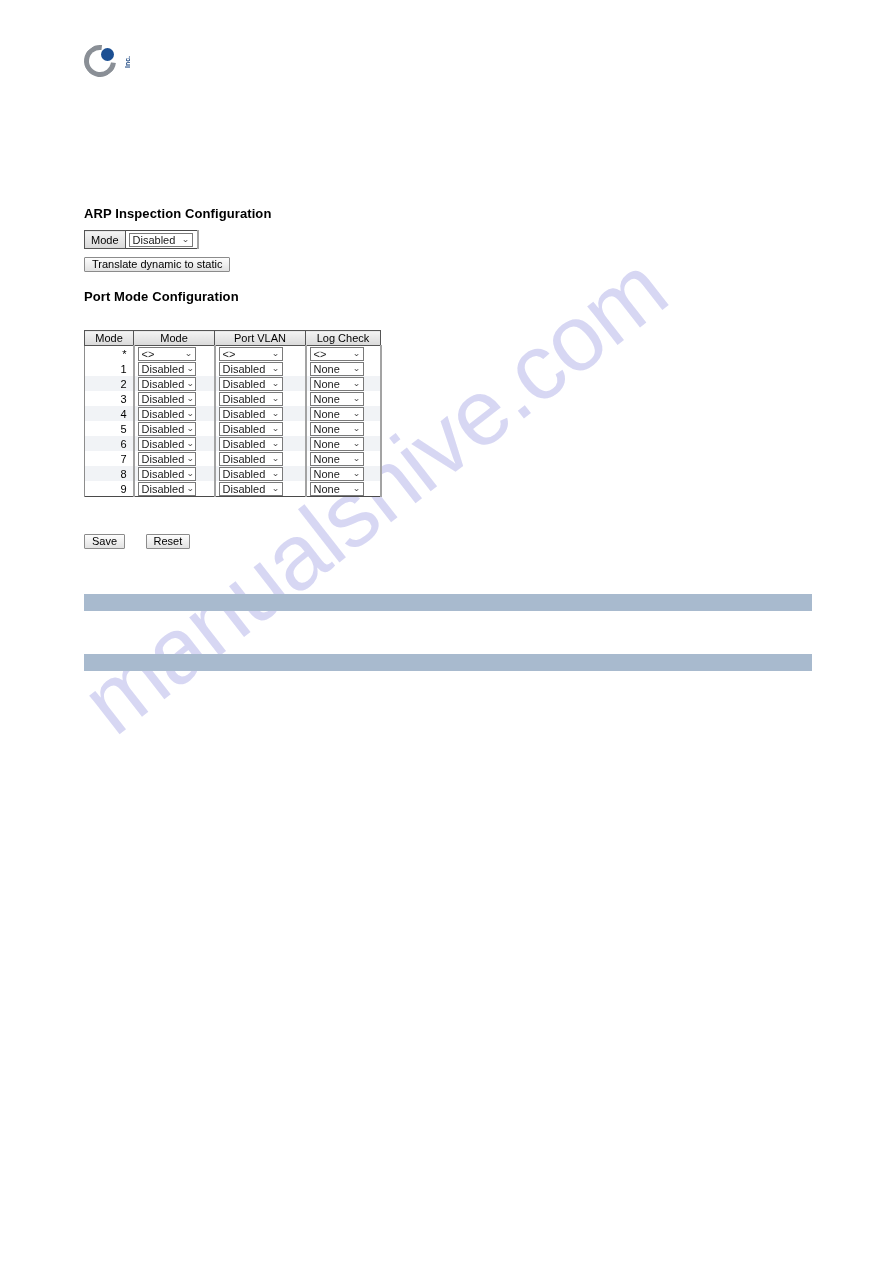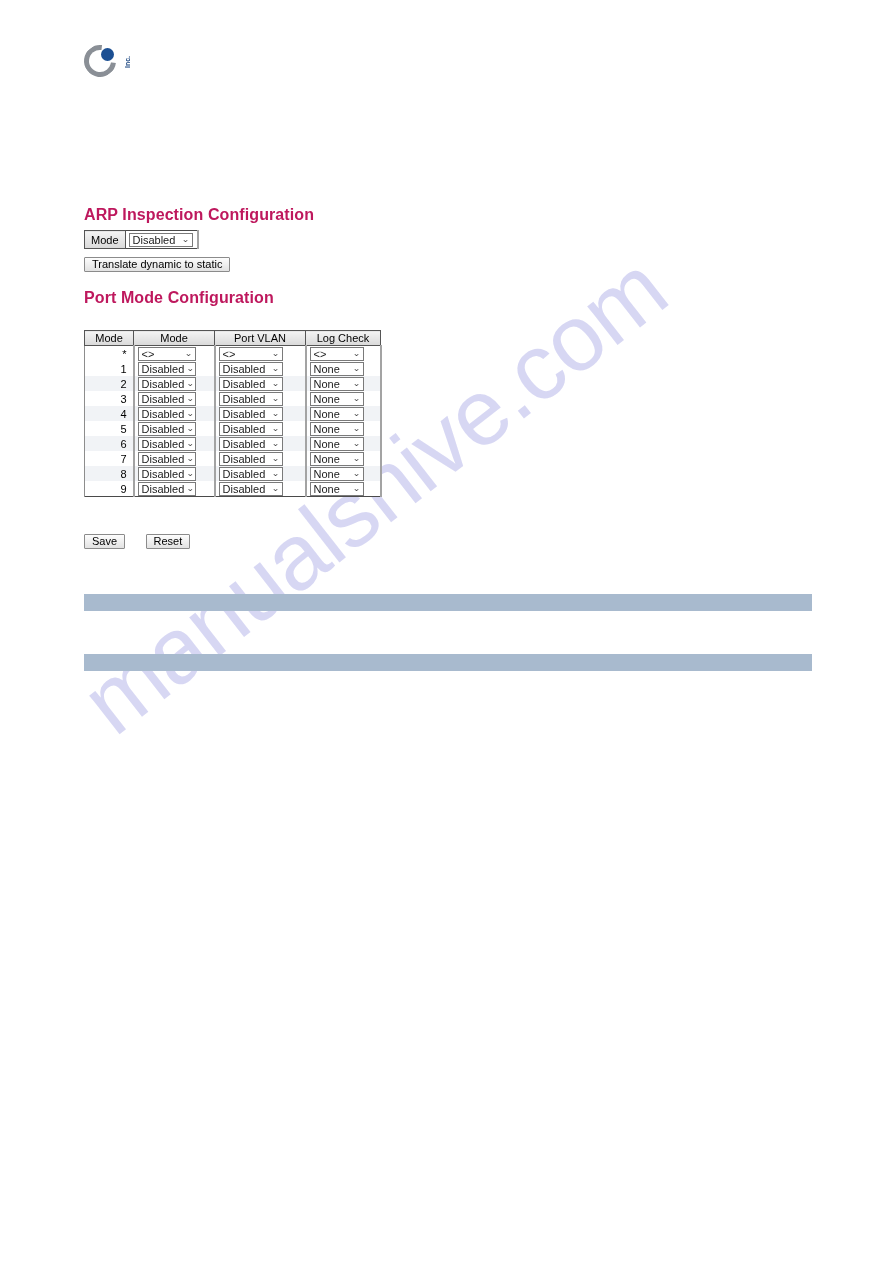--- a/index.html
+++ b/index.html
@@ -89,23 +89,23 @@
     writing-mode: vertical-rl;
     transform: rotate(180deg);
     margin-left: 1px;
     letter-spacing: 0px;
   }
 
   
   .section-title {
     position: absolute;
     font-family: "Liberation Sans", sans-serif;
-    font-size: 16px;
+    font-size: 13px;
     font-weight: bold;
-    color: #be185d;
+    color: #000000;
     letter-spacing: 0.1px;
     white-space: nowrap;
   }
   #arp-title { left: 84px; top: 206px; }
   #port-title { left: 84px; top: 289px; }
 
   
   .cfg-table {
     border-collapse: collapse;
     font-family: "Liberation Sans", sans-serif;

